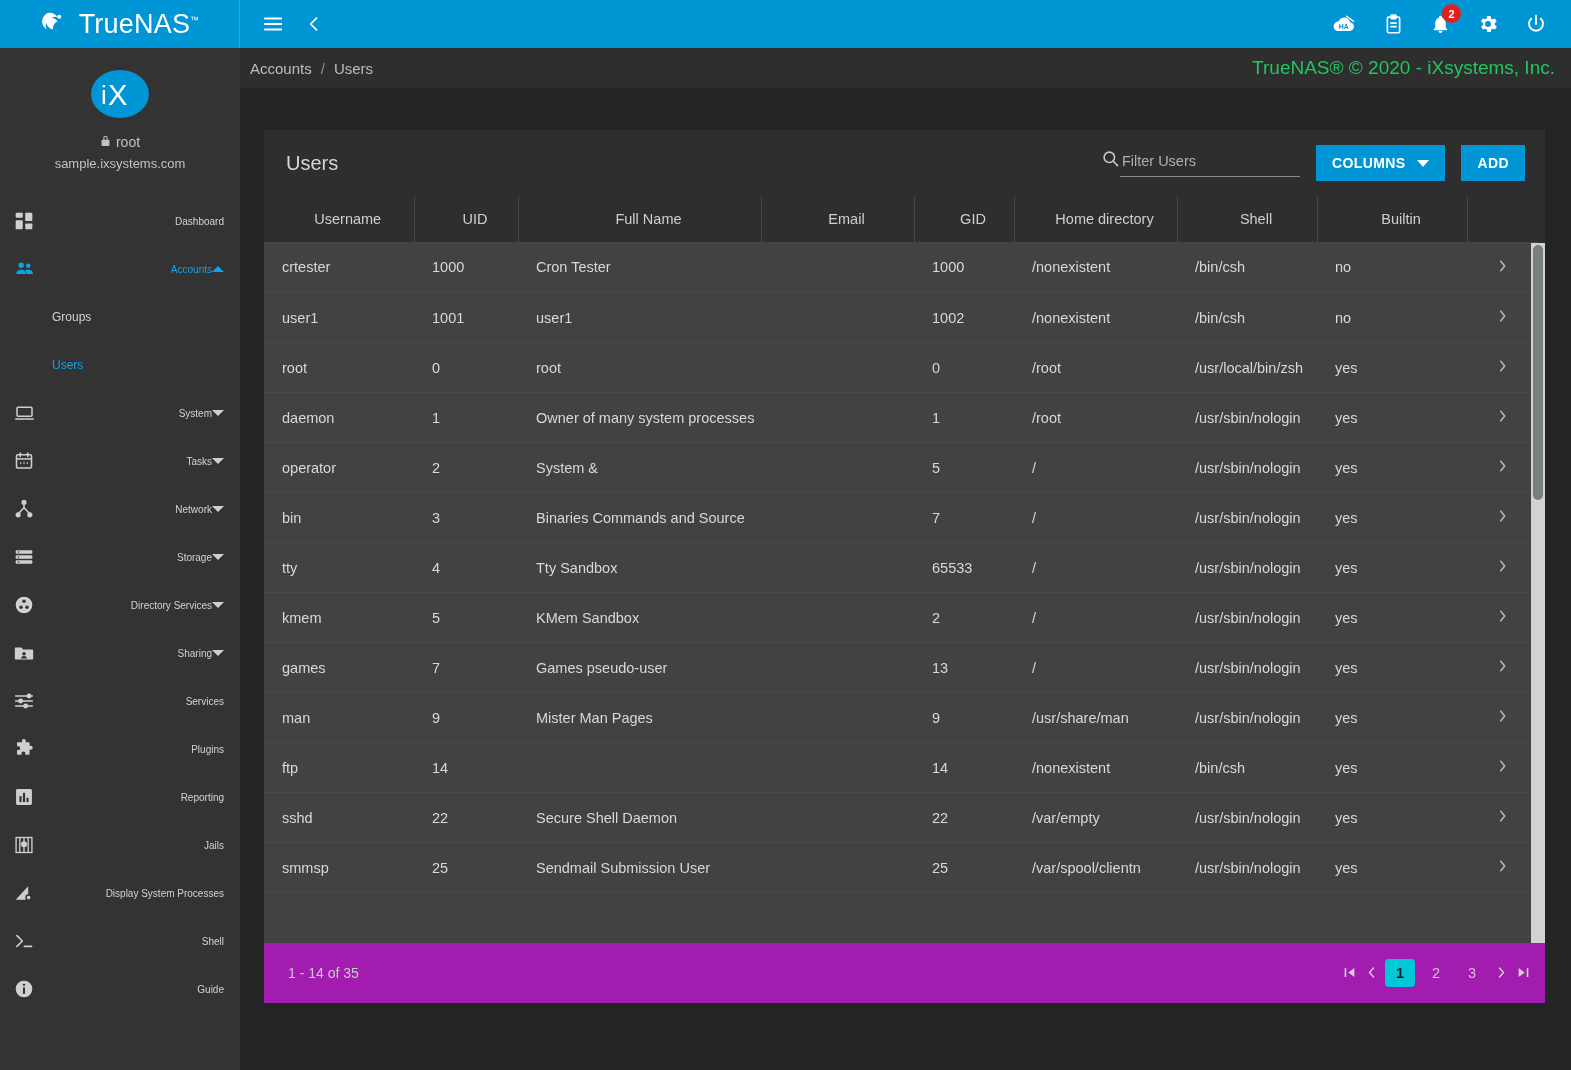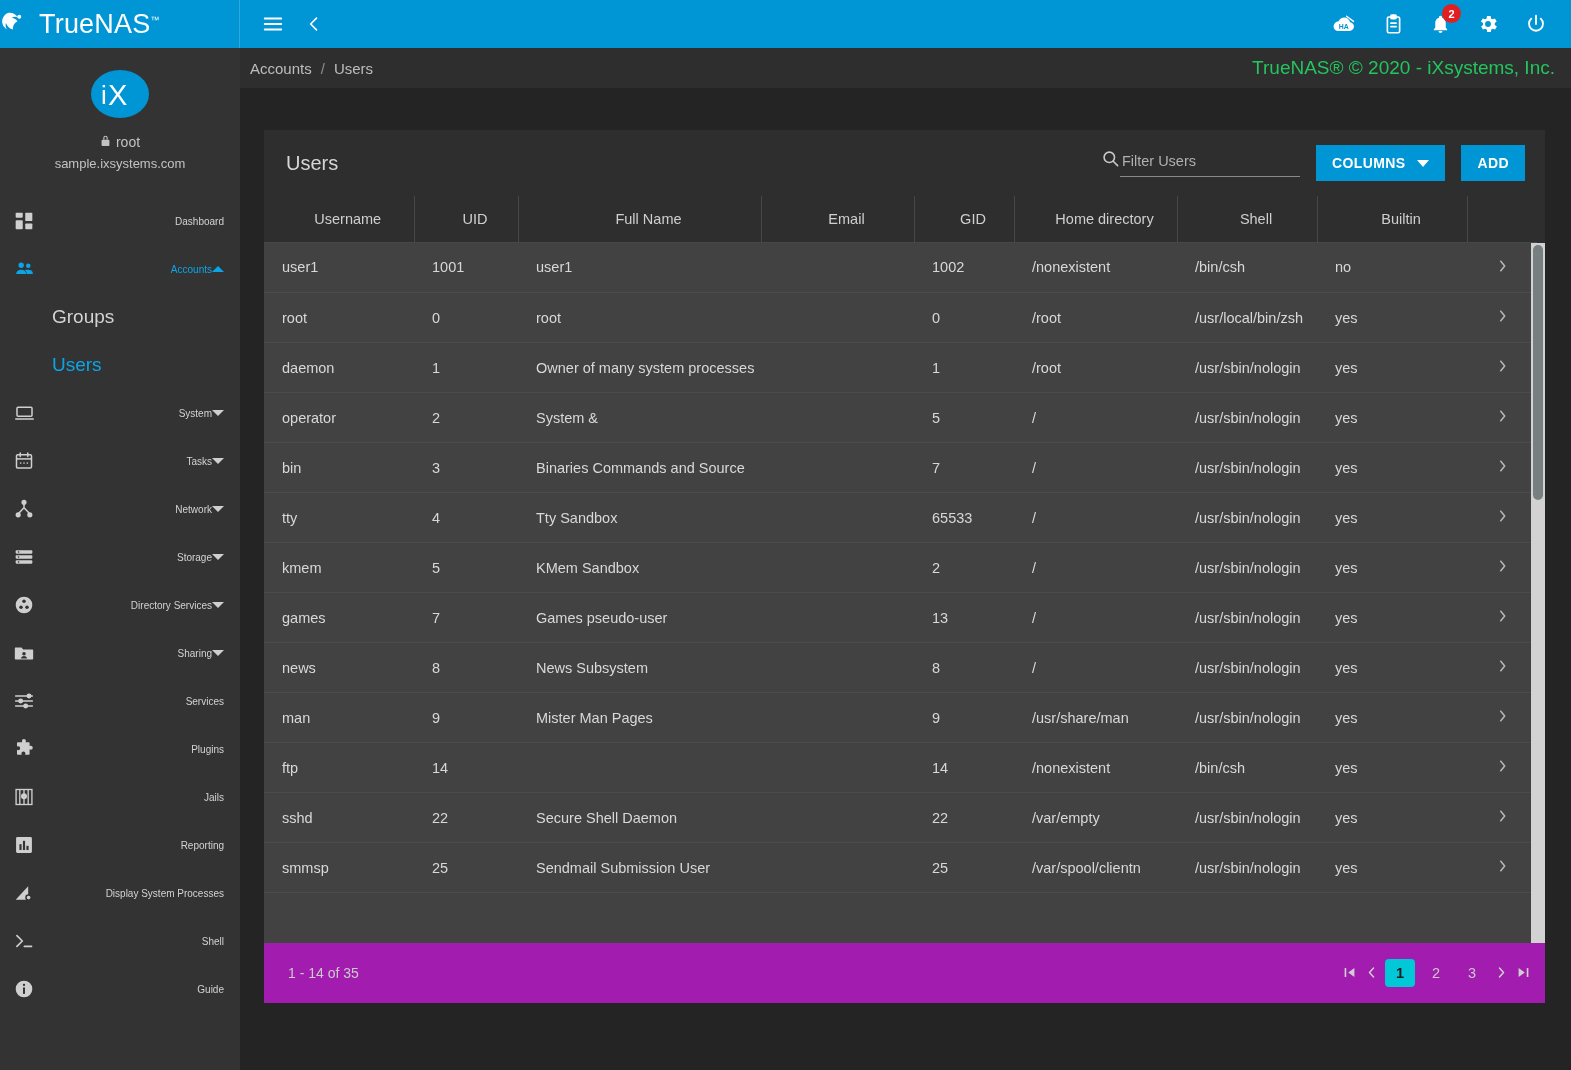--- a/index.html
+++ b/index.html
@@ -5,21 +5,21 @@
   * { box-sizing: border-box; margin: 0; padding: 0; }
   html, body {
     width: 1571px; height: 1070px;
     background: #242424;
     font-family: "Liberation Sans", sans-serif;
     overflow: hidden;
   }
 
   
   .topbar { position: absolute; top: 0; left: 0; width: 1571px; height: 48px; background: #0095d5; display: flex; align-items: center; }
-  .brand { width: 240px; height: 48px; display: flex; align-items: center; gap: 9px; border-right: 1px solid rgba(255,255,255,.18); }
+  .brand { width: 240px; height: 48px; display: flex; align-items: center; justify-content: center; gap: 9px; border-right: 1px solid rgba(255,255,255,.18); }
   .brand-logo { width: 30px; height: 30px; }
   .brand-text { color: #fff; font-size: 27px; font-weight: 300; letter-spacing: .2px; position: relative; }
   .brand-tm { font-size: 9px; vertical-align: super; }
   .topbar-left { display: flex; align-items: center; gap: 20px; padding-left: 22px; }
   .icon-btn { color: #fff; display: flex; align-items: center; justify-content: center; cursor: pointer; }
   .topbar-right { margin-left: auto; display: flex; align-items: center; gap: 26px; padding-right: 24px; }
   .bell-wrap { position: relative; }
   .badge { position: absolute; top: -9px; right: -10px; background: #e02020; color: #fff; font-size: 11px; font-weight: bold;
            min-width: 19px; height: 19px; border-radius: 10px; display: flex; align-items: center; justify-content: center; padding: 0 4px; }
 
@@ -28,21 +28,21 @@
   .side-logo-wrap { padding: 22px 0 12px; display: flex; flex-direction: column; align-items: center; }
   .ix-oval { width: 58px; height: 48px; border-radius: 50%; background: #0095d5; display: flex; align-items: center; justify-content: center; }
   .side-user { margin-top: 16px; color: #c2c2c2; font-size: 14px; display: flex; align-items: center; gap: 5px; }
   .side-host { margin-top: 6px; color: #c2c2c2; font-size: 13px; }
   .nav { margin-top: 14px; }
   .nav-item { height: 48px; display: flex; align-items: center; padding: 0 16px 0 14px; cursor: pointer; color: #d3d3d3; font-size: 10px; text-align: right; }
   .nav-item .ni-ico { width: 34px; display: flex; align-items: center; justify-content: flex-start; color: #cfcfcf; flex: 0 0 34px; }
   .nav-item .ni-label { flex: 1; }
   .nav-item.active { color: #0aa5e8; }
   .nav-item.active .ni-ico { color: #0aa5e8; }
-  .nav-sub { height: 48px; display: flex; align-items: center; padding-left: 52px; color: #d3d3d3; font-size: 19px; cursor: pointer; }
+  .nav-sub { height: 48px; display: flex; align-items: center; padding-left: 52px; color: #d3d3d3; font-size: 12px; cursor: pointer; }
   .nav-sub.active { color: #0aa5e8; }
   .caret { width: 0; height: 0; border-left: 6px solid transparent; border-right: 6px solid transparent; }
   .caret.down { border-top: 6px solid #cfcfcf; }
   .caret.up { border-bottom: 6px solid #0aa5e8; }
 
   
   .content { position: absolute; top: 48px; left: 240px; width: 1331px; height: 1022px; }
   .crumbbar { height: 40px; display: flex; align-items: center; padding: 0 16px 0 10px; background: #2e2e2e; }
   .crumbs { color: #bdbdbd; font-size: 15px; display: flex; gap: 9px; }
   .crumbs .sep { color: #8e8e8e; }
@@ -291,39 +291,39 @@
       <span class="ni-ico">
         <svg width="20" height="20" viewBox="0 0 24 24" fill="currentColor">
           <path d="M9.5 2.5a2.4 2.4 0 014.8 0c0 .5-.2 1-.4 1.4h3.8c.6 0 1 .5 1 1v3.6c.4-.3.9-.5 1.4-.5a2.4 2.4 0 010 4.8c-.5 0-1-.2-1.4-.5v5.6c0 .6-.4 1-1 1h-4.4c.3-.4.4-.9.4-1.4a2.4 2.4 0 00-4.8 0c0 .5.2 1 .4 1.4H4.6c-.6 0-1-.4-1-1v-5c.4.3.9.5 1.4.5a2.4 2.4 0 000-4.8c-.5 0-1 .2-1.4.5v-4.2c0-.5.4-1 1-1h5.3c-.2-.4-.4-.9-.4-1.4z"></path>
         </svg>
       </span>
       <span class="ni-label">Plugins</span>
     </div>
 
     <div class="nav-item">
       <span class="ni-ico">
+        <svg width="20" height="20" viewBox="0 0 24 24" fill="currentColor">
+          <rect x="2.5" y="2.5" width="19" height="19" rx="1.6"></rect>
+          <rect x="6.5" y="11" width="2.6" height="7" fill="#333"></rect>
+            <rect x="10.7" y="7" width="2.6" height="11" fill="#333"></rect>
+            <rect x="14.9" y="13" width="2.6" height="5" fill="#333"></rect>
+        </svg>
+      </span>
+      <span class="ni-label">Reporting</span>
+    </div>
+
+    <div class="nav-item">
+      <span class="ni-ico">
         <svg width="20" height="20" viewBox="0 0 24 24" fill="none" stroke="currentColor" stroke-width="1.6">
           <rect x="2.5" y="3" width="19" height="18"></rect>
           <path d="M7 3v18M12 3v18M17 3v18"></path>
           <circle cx="12" cy="11" r="3.6" fill="currentColor" stroke="none"></circle>
         </svg>
       </span>
       <span class="ni-label">Jails</span>
-    </div>
-
-    <div class="nav-item">
-      <span class="ni-ico">
-        <svg width="20" height="20" viewBox="0 0 24 24" fill="currentColor">
-          <rect x="2.5" y="2.5" width="19" height="19" rx="1.6"></rect>
-          <rect x="6.5" y="11" width="2.6" height="7" fill="#333"></rect>
-            <rect x="10.7" y="7" width="2.6" height="11" fill="#333"></rect>
-            <rect x="14.9" y="13" width="2.6" height="5" fill="#333"></rect>
-        </svg>
-      </span>
-      <span class="ni-label">Reporting</span>
     </div>
 
     <div class="nav-item">
       <span class="ni-ico">
         <svg width="20" height="20" viewBox="0 0 24 24" fill="currentColor">
           <path d="M2 20L17 4v16z"></path>
           <circle cx="17.5" cy="17.5" r="4" fill="#333"></circle>
             <circle cx="17.5" cy="17.5" r="2.2" fill="currentColor"></circle>
         </svg>
       </span>
@@ -428,20 +428,33 @@
             <col style="width:243px">
             <col style="width:153px">
           <col style="width:100px">
             <col style="width:163px">
             <col style="width:140px">
             <col style="width:150px">
             <col style="width:70px">
         </colgroup>
         <tbody id="users-tbody">
             <tr>
+              <td>crtester</td>
+              <td>1000</td>
+              <td>Cron Tester</td>
+              <td></td>
+              <td>1000</td>
+              <td>/nonexistent</td>
+              <td>/bin/csh</td>
+              <td>no</td>
+              <td class="chev-cell"><svg width="9" height="14" viewBox="0 0 10 16" fill="none" stroke="currentColor" stroke-width="1.7" stroke-linecap="round" stroke-linejoin="round">
+                  <path d="M3 2.5L7.5 8 3 13.5"></path>
+                </svg></td>
+            </tr>
+            <tr>
               <td>user1</td>
               <td>1001</td>
               <td>user1</td>
               <td></td>
               <td>1002</td>
               <td>/nonexistent</td>
               <td>/bin/csh</td>
               <td>no</td>
               <td class="chev-cell"><svg width="9" height="14" viewBox="0 0 10 16" fill="none" stroke="currentColor" stroke-width="1.7" stroke-linecap="round" stroke-linejoin="round">
                   <path d="M3 2.5L7.5 8 3 13.5"></path>
@@ -524,33 +537,20 @@
               <td class="chev-cell"><svg width="9" height="14" viewBox="0 0 10 16" fill="none" stroke="currentColor" stroke-width="1.7" stroke-linecap="round" stroke-linejoin="round">
                   <path d="M3 2.5L7.5 8 3 13.5"></path>
                 </svg></td>
             </tr>
             <tr>
               <td>games</td>
               <td>7</td>
               <td>Games pseudo-user</td>
               <td></td>
               <td>13</td>
-              <td>/</td>
-              <td>/usr/sbin/nologin</td>
-              <td>yes</td>
-              <td class="chev-cell"><svg width="9" height="14" viewBox="0 0 10 16" fill="none" stroke="currentColor" stroke-width="1.7" stroke-linecap="round" stroke-linejoin="round">
-                  <path d="M3 2.5L7.5 8 3 13.5"></path>
-                </svg></td>
-            </tr>
-            <tr>
-              <td>news</td>
-              <td>8</td>
-              <td>News Subsystem</td>
-              <td></td>
-              <td>8</td>
               <td>/</td>
               <td>/usr/sbin/nologin</td>
               <td>yes</td>
               <td class="chev-cell"><svg width="9" height="14" viewBox="0 0 10 16" fill="none" stroke="currentColor" stroke-width="1.7" stroke-linecap="round" stroke-linejoin="round">
                   <path d="M3 2.5L7.5 8 3 13.5"></path>
                 </svg></td>
             </tr>
             <tr>
               <td>man</td>
               <td>9</td>

